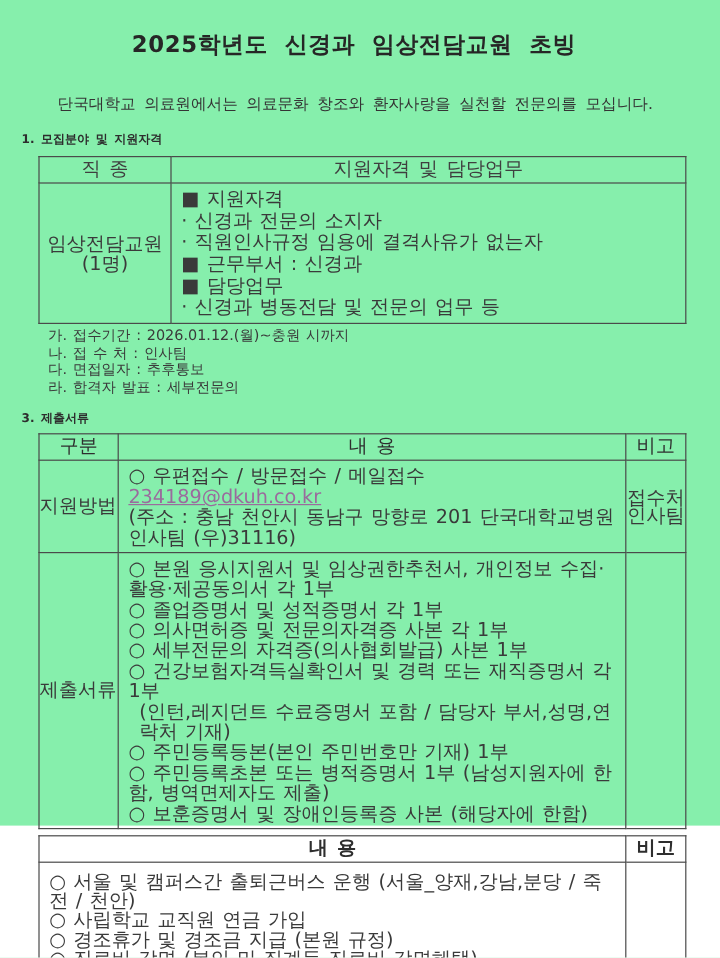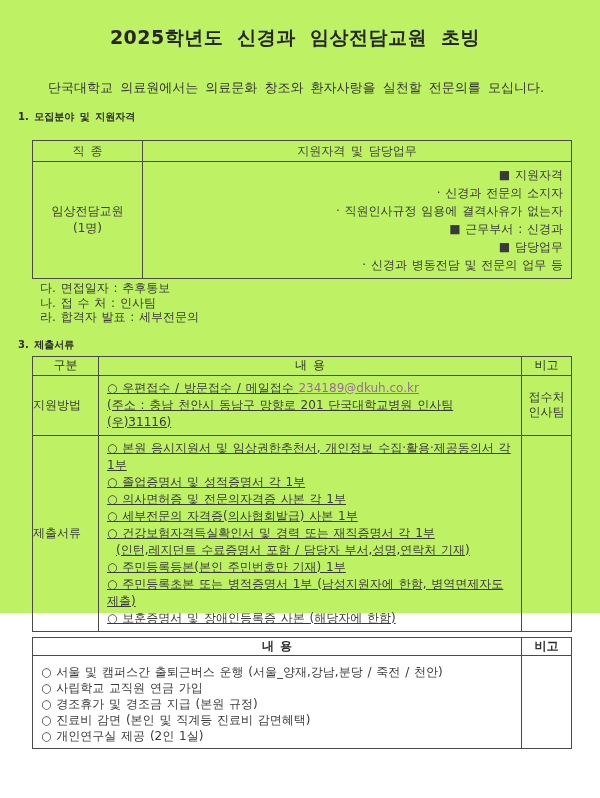--- a/index.html
+++ b/index.html
@@ -2,62 +2,62 @@
 <html><head>
 <meta charset="utf-8">
 <style>
   * { margin:0; padding:0; box-sizing:border-box; }
   html, body { background:#ffffff; }
   body {
     width:600px; height:798px; overflow:hidden;
     font-family:"DejaVu Sans","Liberation Sans",sans-serif;
     color:#3a3a3a;
   }
-  .page { width:600px; height:613px; padding:24px 28px 0 18px; background:#bef264; }
+  .page { width:600px; height:688px; padding:24px 28px 0 18px; background:#86efac; }
 
   .doc-title {
     font-size:19px; font-weight:700; text-align:center; color:#262626;
     word-spacing:7px; letter-spacing:0.5px; margin-top:2px; line-height:23px;
   }
   .intro {
     font-size:13px; color:#343434; margin:31px 0 0 30px;
     word-spacing:3px; line-height:16px;
   }
   .sec-heading {
     font-size:10px; font-weight:700; color:#2d2d2d;
     word-spacing:2px; line-height:15px;
   }
   .mt1 { margin-top:13px; }
   .mt2 { margin-top:14px; }
   .mt3 { margin-top:12px; }
   .mt4 { margin-top:14px; }
 
   table {
-    border-collapse:collapse; width:540px; margin:16px 0 0 14px;
-    table-layout:fixed; font-size:12px; color:#3a3a3a;
+    border-collapse:collapse; width:540px; margin:6px 0 0 14px;
+    table-layout:fixed; font-size:16px; color:#3a3a3a;
   }
   th, td { border:1px solid #4a4a4a; vertical-align:middle; }
   th { word-spacing:2px; }
 
   
   .t1 th { font-weight:400; color:#3f3f3f; height:21px; text-align:center; }
   .t1 .col-pos { width:110px; }
   .t1 td.pos-cell { text-align:center; line-height:17px; }
-  .t1 td.detail-cell { padding:4px 8px; line-height:18px; word-spacing:1px;text-align:right; }
+  .t1 td.detail-cell { padding:4px 8px; line-height:18px; word-spacing:1px; }
 
   
   .schedule-list { margin:2px 0 0 22px; font-size:12px; line-height:14.5px; word-spacing:1px; }
 
   
   .t3 { margin-top:4px; }
   .t3 th { font-weight:400; color:#2e2e2e; height:19px; text-align:center; }
   .t3 .col-cat { width:66px; }
   .t3 .col-note { width:50px; }
   .t3 td.cat-cell { text-align:left; }
-  .t3 td.content-cell { padding:4px 4px 4px 8px; line-height:17px; word-spacing:1px;text-decoration:underline; }
+  .t3 td.content-cell { padding:4px 4px 4px 8px; line-height:17px; word-spacing:1px; }
   .t3 td.note-cell { text-align:center; line-height:15px; }
   .cont-line { padding-left:9px; }
 
   
   .t4 { margin-top:5px; }
   .t4 th { font-weight:700; color:#2e2e2e; height:17px; text-align:center; }
   .t4 .col-note { width:50px; }
   .t4 td.content-cell { padding:8px 4px 4px 8px; line-height:16px; word-spacing:1px; }
 
   .email-link { color:#9a6b9d; text-decoration:underline; cursor:pointer; }
@@ -89,22 +89,23 @@
         <div>· 직원인사규정 임용에 결격사유가 없는자</div>
         <div>■ 근무부서 : 신경과</div>
         <div>■ 담당업무</div>
         <div>· 신경과 병동전담 및 전문의 업무 등</div>
       </td>
     </tr>
   </tbody>
     </table>
 
   <div class="schedule-list">
+    <div>가. 접수기간 : 2026.01.12.(월)~충원 시까지</div>
+    <div>나. 접 수 처 : 인사팀</div>
     <div>다. 면접일자 : 추후통보</div>
-    <div>나. 접 수 처 : 인사팀</div>
     <div>라. 합격자 발표 : 세부전문의</div>
   </div>
 
   <div class="sec-heading mt3">3. 제출서류</div>
   <table class="t3">
     <tbody>
         <tr>
       <th class="col-cat">구분</th>
       <th>내 용</th>
       <th class="col-note">비고</th>

